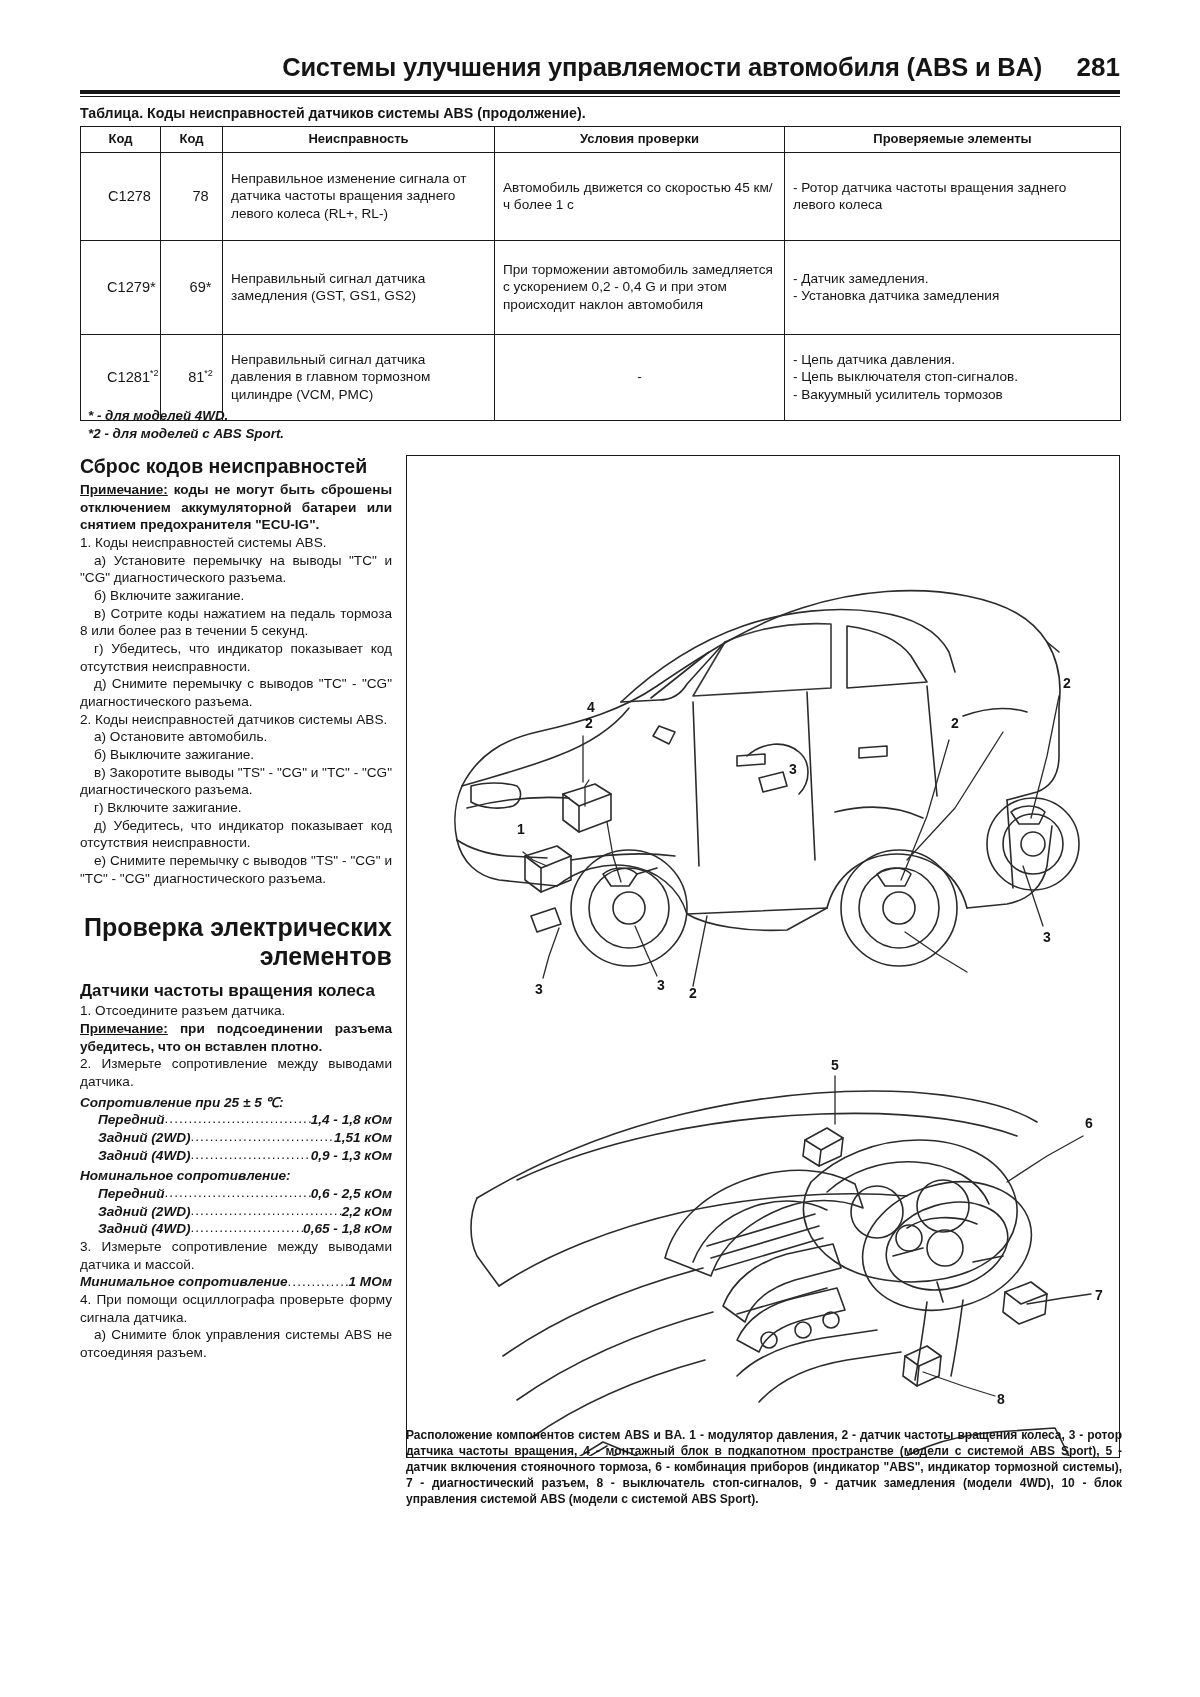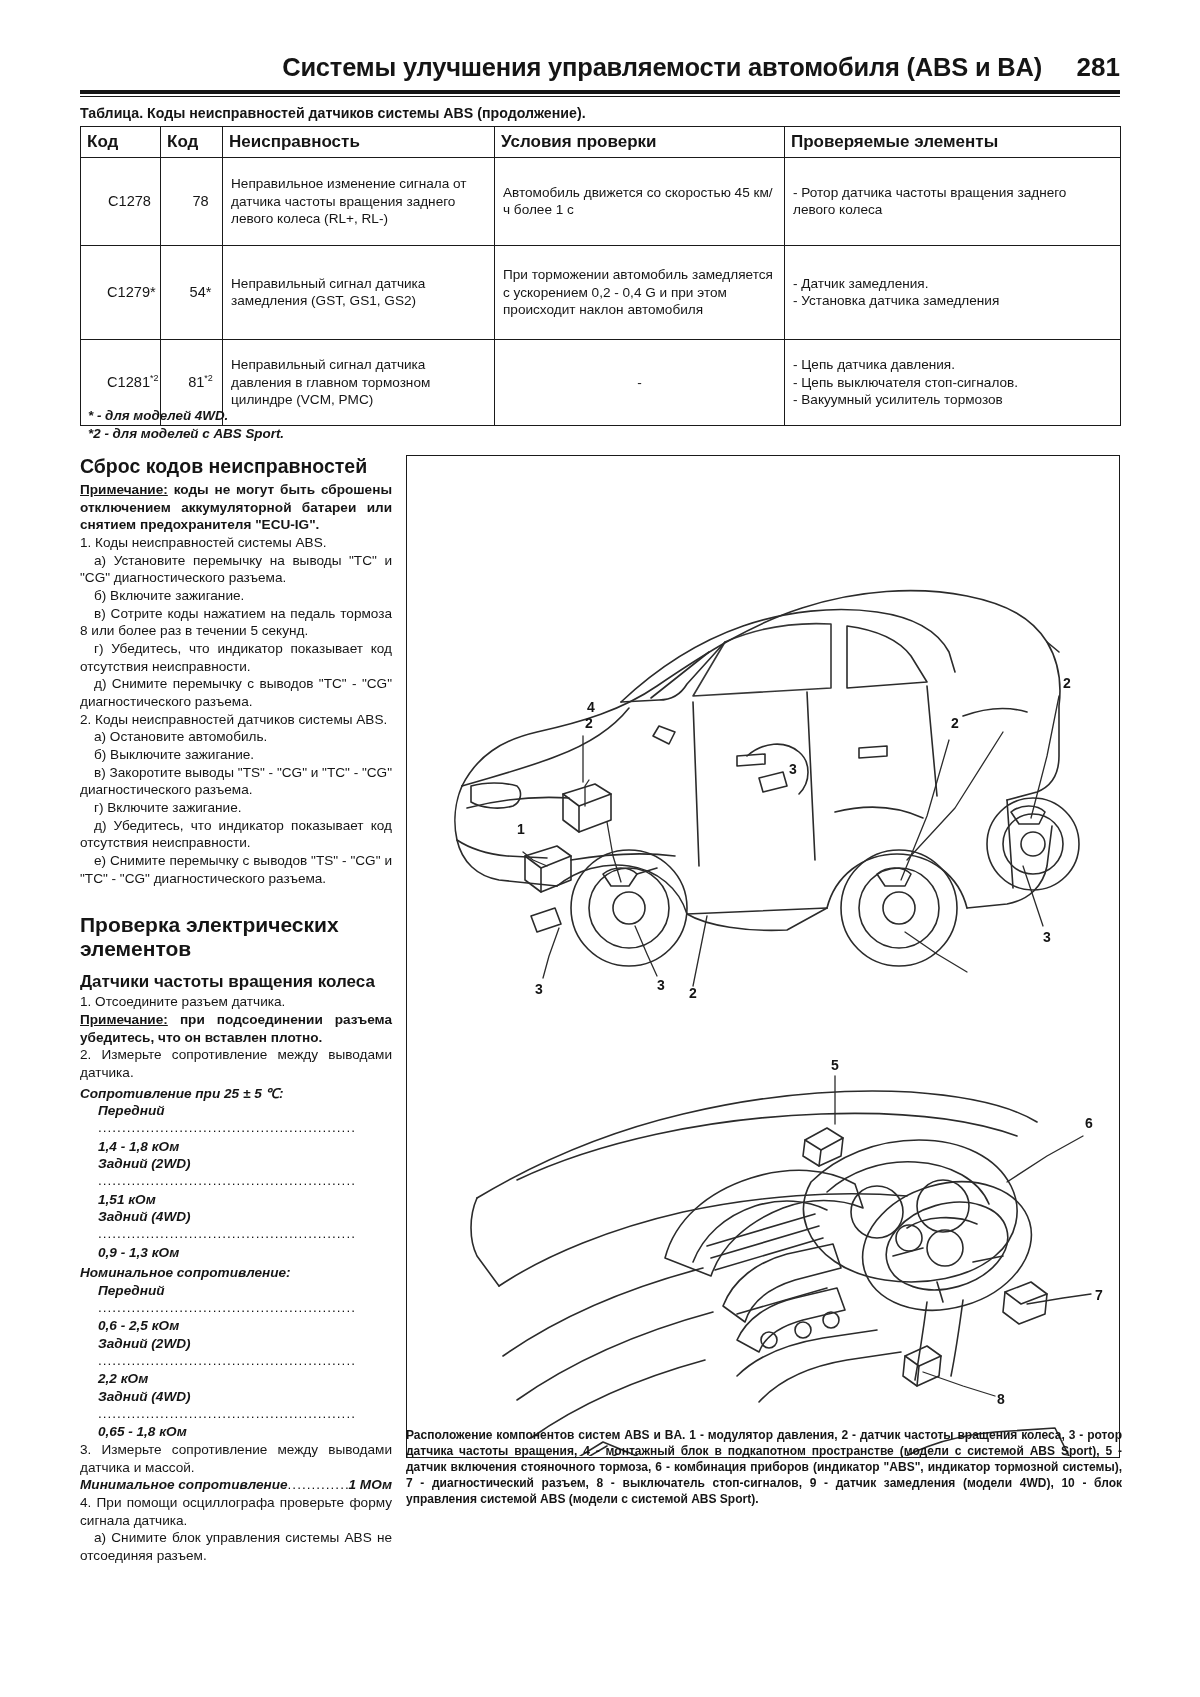--- a/index.html
+++ b/index.html
@@ -78,23 +78,23 @@
     table-layout: fixed;
     font-size: 13.6px;
   }
   table.codes th, table.codes td {
     border: 1.6px solid #1a1a1a;
     padding: 5px 8px;
     vertical-align: middle;
     line-height: 1.28;
   }
   table.codes thead th {
-    text-align: left;
-    font-weight: bold;
-    font-size: 17px;
+    text-align: center;
+    font-weight: bold;
+    font-size: 13px;
     padding: 4px 6px;
   }
   table.codes td.code {
     text-align: center;
     font-size: 14.6px;
     padding-left: 26px;
   }
   table.codes td.cond { text-align: left; }
   sup.fn { font-size: 9px; vertical-align: super; }
   
@@ -118,24 +118,25 @@
     font-size: 13.6px;
     line-height: 1.30;
   }
   .col-left .h1 {
     font-size: 19.5px;
     font-weight: bold;
     margin: 0 0 3px 0;
     line-height: 1.12;
   }
   .col-left .h2 {
-    font-size: 21px;
+    font-size: 25px;
     font-weight: bold;
     margin: 26px 0 2px 0;
     line-height: 1.13;
+    text-align: right;
   }
   .col-left .h3 {
     font-size: 17px;
     font-weight: bold;
     margin: 11px 0 2px 0;
     line-height: 1.15;
   }
   .col-left p {
     margin: 0;
     text-align: justify;
@@ -155,21 +156,20 @@
     font-weight: bold;
     margin-top: 3px;
   }
   .specline {
     font-style: italic;
     font-weight: bold;
     display: flex;
     align-items: baseline;
     padding-left: 18px;
     white-space: nowrap;
-    flex-direction: column;
   }
   .specline .lbl { flex: 0 0 auto; }
   .specline .dots {
     flex: 1 1 auto;
     overflow: hidden;
     letter-spacing: 1px;
     font-style: normal;
     font-weight: normal;
     transform: translateY(-1px);
   }
@@ -244,21 +244,21 @@
     <tbody>
       <tr style="height:88px">
         <td class="code">C1278</td>
         <td class="code">78</td>
         <td>Неправильное изменение сигнала от датчика частоты вращения заднего левого колеса (RL+, RL-)</td>
         <td class="cond">Автомобиль движется со скоростью 45 км/ч более 1 с</td>
         <td style="white-space:pre-line">- Ротор датчика частоты вращения заднего левого колеса</td>
       </tr>
       <tr style="height:94px">
         <td class="code">C1279*</td>
-        <td class="code">54*</td>
+        <td class="code">69*</td>
         <td>Неправильный сигнал датчика замедления (GST, GS1, GS2)</td>
         <td class="cond">При торможении автомобиль замедляется с ускорением 0,2 - 0,4 G и при этом происходит наклон автомобиля</td>
         <td style="white-space:pre-line">- Датчик замедления.
 - Установка датчика замедления</td>
       </tr>
       <tr style="height:86px">
         <td class="code">C1281<sup class="fn">*2</sup></td>
         <td class="code">81<sup class="fn">*2</sup></td>
         <td>Неправильный сигнал датчика давления в главном тормозном цилиндре (VCM, PMC)</td>
         <td class="cond" style="text-align:center">-</td>

